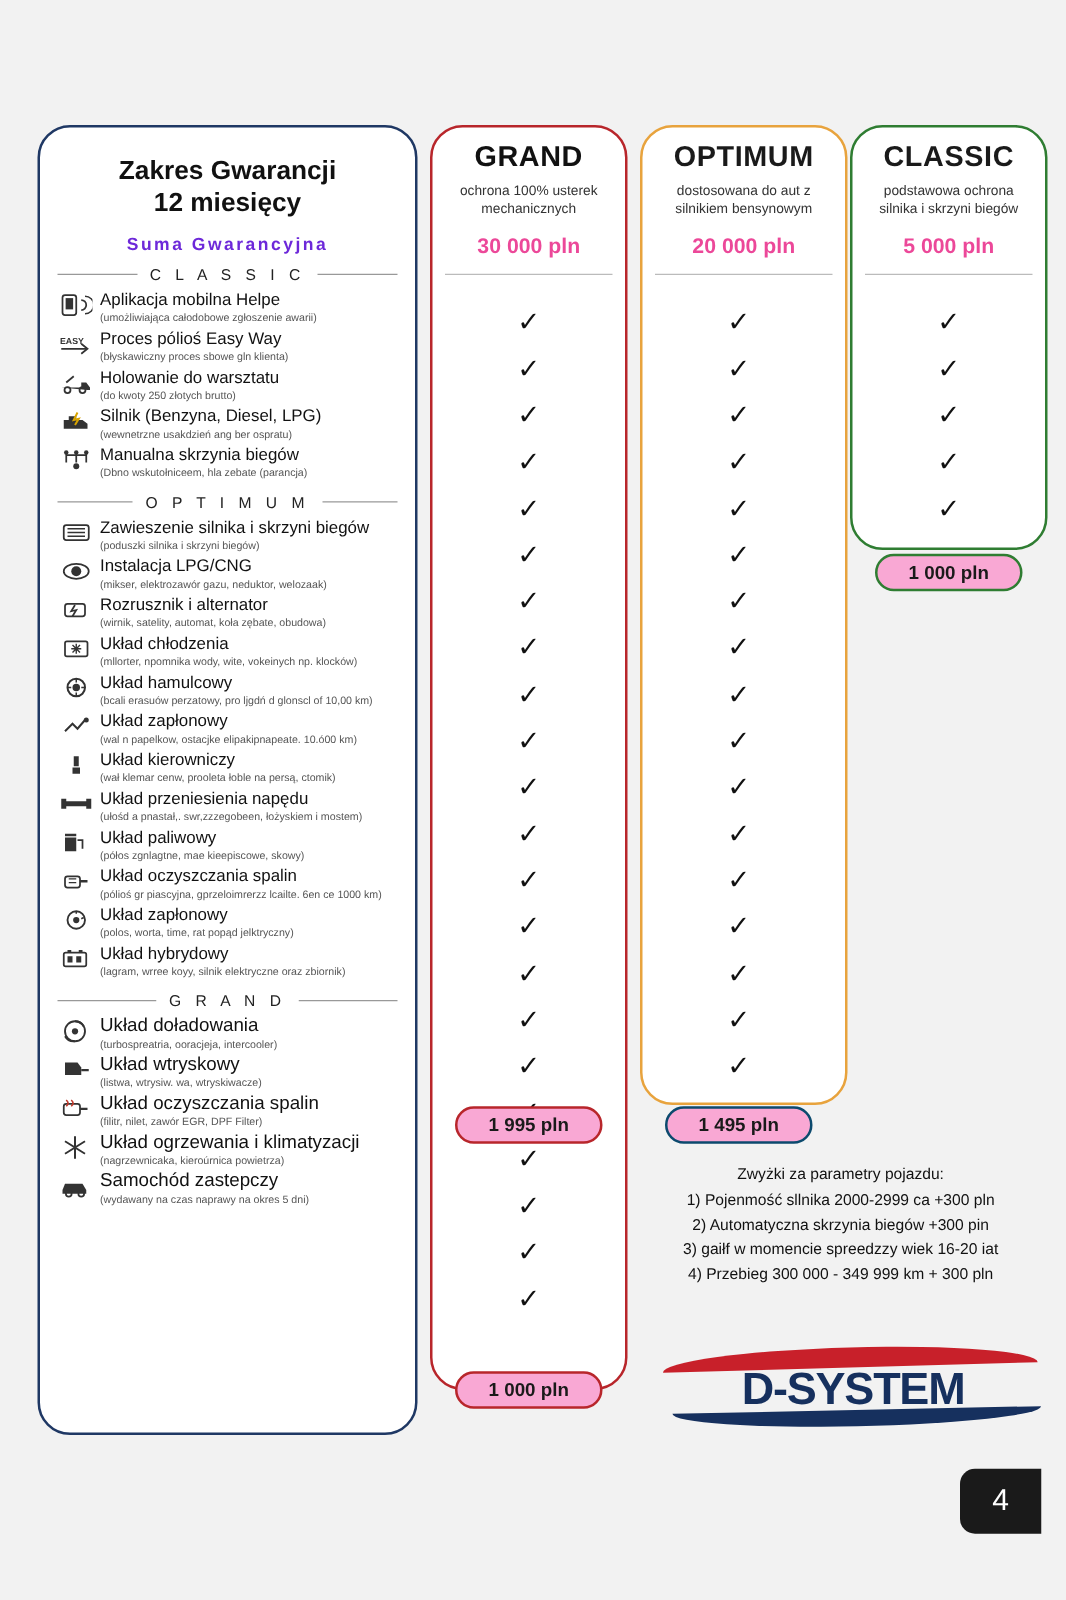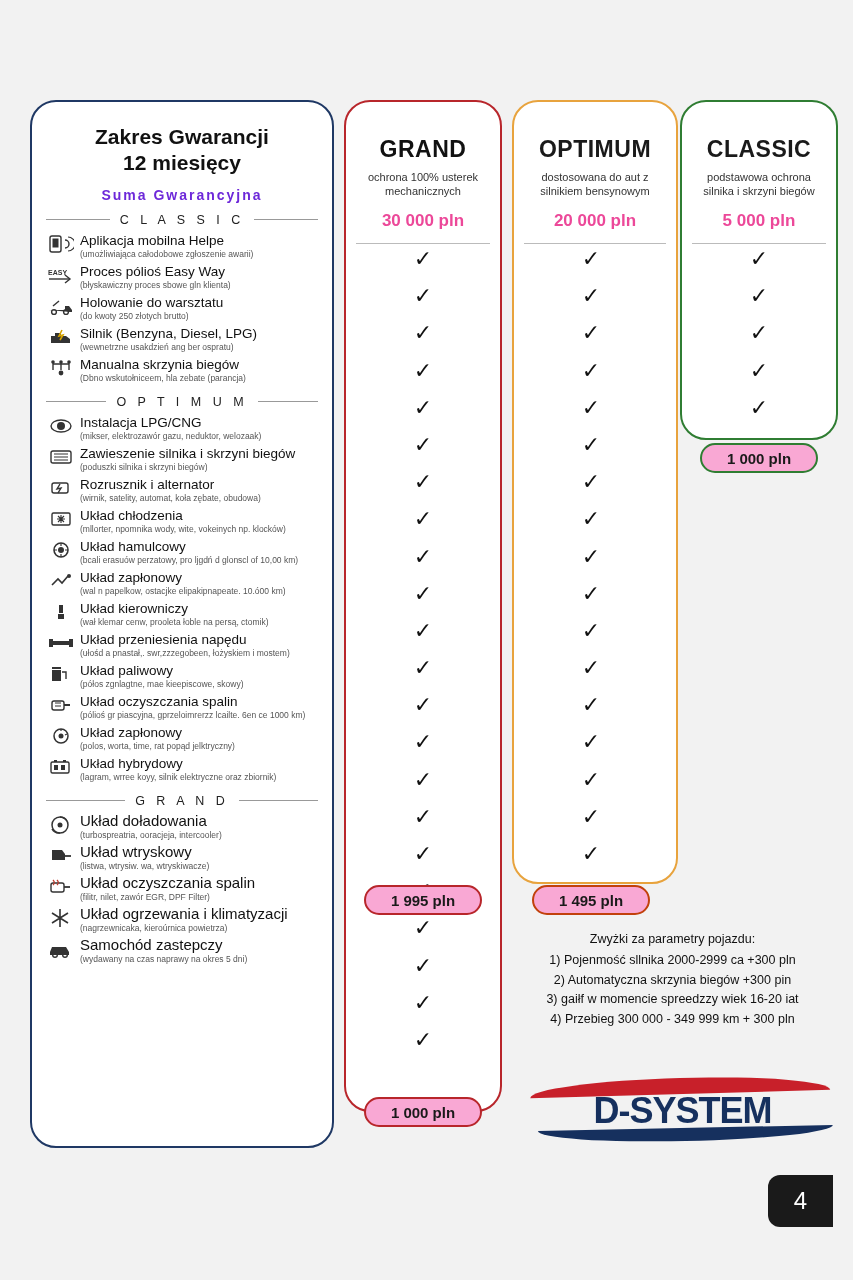--- a/index.html
+++ b/index.html
@@ -100,21 +100,21 @@
     border-radius: 26px;
     background: #fff;
     border: 2px solid #888;
   }
   #plan-grand  { left: 344px; top: 100px; width: 158px; height: 1012px; border-color: #b8262b; }
   #plan-optimum{ left: 512px; top: 100px; width: 166px; height: 784px;  border-color: #e8a33d; }
   #plan-classic{ left: 680px; top: 100px; width: 158px; height: 340px;  border-color: #2f7d32; }
 
   .plan-head {
     text-align: center;
-    padding-top: 34px;
+    padding-top: 10px;
   }
   .plan-name {
     font-size: 23px;
     font-weight: bold;
     letter-spacing: 0.5px;
   }
   #plan-grand .plan-name { color: #111; }
   .plan-desc {
     font-size: 11px;
     color: #333;
@@ -154,21 +154,21 @@
     background: #f9a8d4;
     display: flex;
     align-items: center;
     justify-content: center;
     font-size: 15px;
     font-weight: bold;
     box-sizing: border-box;
   }
   #pill-grand   { left: 364px; top: 1097px; border: 2px solid #b8262b; }
   #pill-grand-2 { left: 364px; top: 885px;  border: 2px solid #b8262b; }
-  #pill-optimum { left: 532px; top: 885px;  border: 2px solid #c2410c; }
+  #pill-optimum { left: 532px; top: 885px;  border: 2px solid #0c4a6e; }
   #pill-classic { left: 700px; top: 443px;  border: 2px solid #2f7d32; }
 
   
   #surcharges {
     position: absolute;
     left: 500px;
     top: 930px;
     width: 345px;
     text-align: center;
     font-size: 12.5px;
@@ -321,40 +321,40 @@
 
   <div class="tier-sep">
     <span class="line"></span>
     <span class="label">O P T I M U M</span>
     <span class="line"></span>
   </div>
 
   <div class="feat-row">
     <span class="feat-icon">
       <svg width="26" height="20" viewBox="0 0 26 20">
+          <rect x="3" y="4" width="20" height="12" rx="2" fill="none" stroke="#333" stroke-width="1.4"></rect>
+          <path d="M6 7 h14 M6 10 h14 M6 13 h14" stroke="#333" stroke-width="1.2"></path>
+        </svg>
+    </span>
+    <span class="feat-text">
+      <span class="feat-name">Zawieszenie silnika i skrzyni biegów</span>
+      <span class="feat-desc" style="display:block">(poduszki silnika i skrzyni biegów)</span>
+    </span>
+  </div>
+
+  <div class="feat-row">
+    <span class="feat-icon">
+      <svg width="26" height="20" viewBox="0 0 26 20">
           <ellipse cx="13" cy="10" rx="10" ry="6" fill="none" stroke="#333" stroke-width="1.4"></ellipse>
           <ellipse cx="13" cy="10" rx="4" ry="4" fill="#333"></ellipse>
         </svg>
     </span>
     <span class="feat-text">
       <span class="feat-name">Instalacja LPG/CNG</span>
       <span class="feat-desc" style="display:block">(mikser, elektrozawór gazu, neduktor, welozaak)</span>
-    </span>
-  </div>
-
-  <div class="feat-row">
-    <span class="feat-icon">
-      <svg width="26" height="20" viewBox="0 0 26 20">
-          <rect x="3" y="4" width="20" height="12" rx="2" fill="none" stroke="#333" stroke-width="1.4"></rect>
-          <path d="M6 7 h14 M6 10 h14 M6 13 h14" stroke="#333" stroke-width="1.2"></path>
-        </svg>
-    </span>
-    <span class="feat-text">
-      <span class="feat-name">Zawieszenie silnika i skrzyni biegów</span>
-      <span class="feat-desc" style="display:block">(poduszki silnika i skrzyni biegów)</span>
     </span>
   </div>
 
   <div class="feat-row">
     <span class="feat-icon">
       <svg width="26" height="20" viewBox="0 0 26 20">
           <rect x="4" y="5" width="16" height="10" rx="2" fill="none" stroke="#333" stroke-width="1.4"></rect>
           <path d="M12 6 L9 11 L13 10 L10 15" stroke="#333" stroke-width="1.4" fill="none"></path>
         </svg>
     </span>

